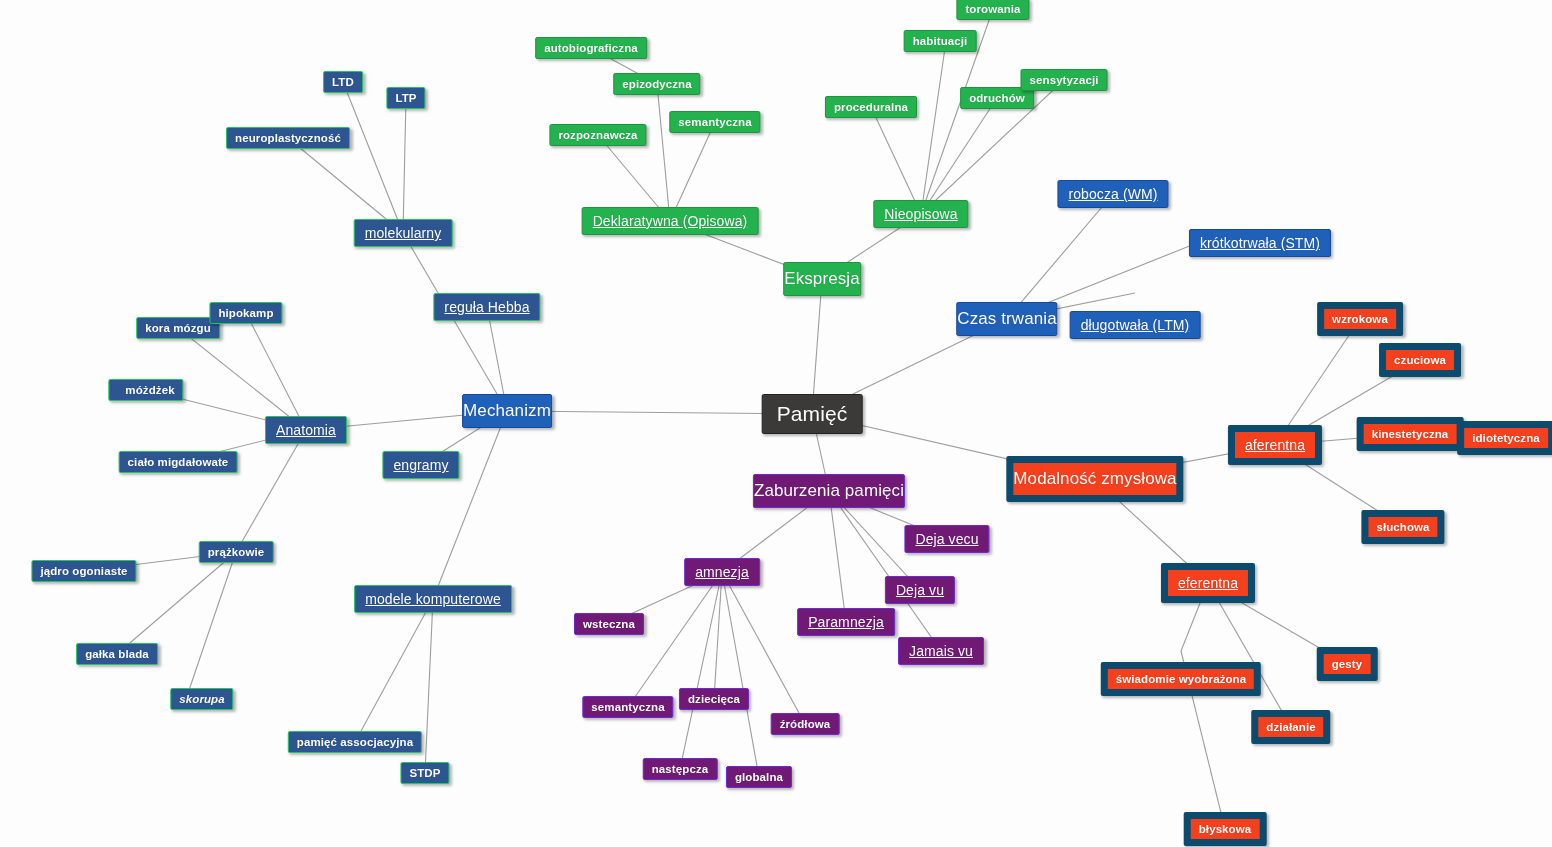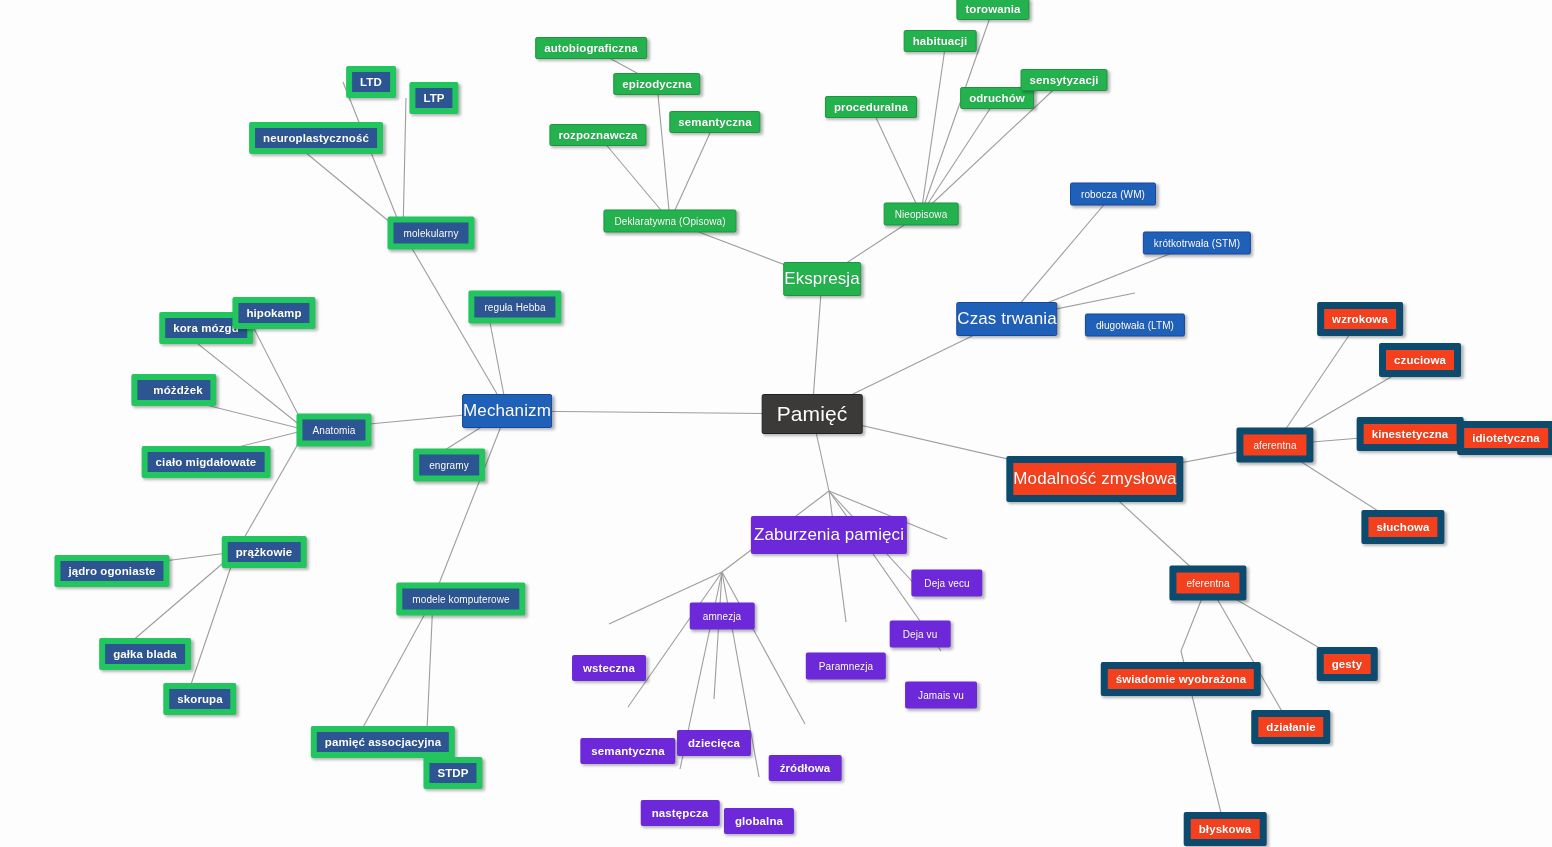--- a/index.html
+++ b/index.html
@@ -35,29 +35,29 @@
     letter-spacing: 0.1px;
     display: flex;
     align-items: center;
     justify-content: center;
     text-shadow: 0 0 1px rgba(0,0,0,0.25);
     cursor: pointer;
   }
   
   .c-root   { background:#3b3a38; border:1px solid #232222; }
   .c-blue   { background:#1f60b8; border:1px solid #16479a; }
-  .c-navy   { background:#2c5591; border:6px solid #22c55e;margin-left:28px; }
+  .c-navy   { background:#2c5591; border:1px solid #22c55e; }
   .c-green  { background:#23b24d; border:1px solid #1c9440; }
-  .c-orange { background:#6d28d9; border:3px solid #6d28d9;margin-top:44px; }
+  .c-orange { background:#701a75; border:1px solid #6d28d9; }
   .c-red    { background:#f4401c; border:7px solid #0c4a6e; }
 
   
   .s-root { font-size: 21px; padding: 7px 14px; font-weight: 400; }
   .s-l1   { font-size: 17px; padding: 6px 0; font-weight: 400; }
-  .s-l2   { font-size: 10px; padding: 5px 10px; font-weight: 400; }
+  .s-l2   { font-size: 14px; padding: 5px 10px; font-weight: 400; text-decoration: underline; }
   .s-l3   { font-size: 11.5px; padding: 4px 8px; font-weight: 700; }
 </style>
 </head>
 <body>
 
 <div id="canvas">
   <svg id="edges" viewBox="0 0 1552 847" xmlns="http://www.w3.org/2000/svg">
       <line x1="812" y1="414" x2="507" y2="411" stroke="#9d9d9d" stroke-width="1.1"></line>
       <line x1="812" y1="414" x2="822" y2="279" stroke="#9d9d9d" stroke-width="1.1"></line>
       <line x1="812" y1="414" x2="1007" y2="319" stroke="#9d9d9d" stroke-width="1.1"></line>
@@ -122,21 +122,21 @@
       <div class="node c-root s-root" style="left: 812px; top: 414px;">Pamięć</div>
       <div class="node c-blue s-l1" style="left: 507px; top: 411px;">Mechanizm</div>
       <div class="node c-navy s-l2" style="left: 306px; top: 430px;">Anatomia</div>
       <div class="node c-navy s-l3" style="left: 178px; top: 328px;">kora mózgu</div>
       <div class="node c-navy s-l3" style="left: 246px; top: 313px;">hipokamp</div>
       <div class="node c-navy s-l3" style="left: 146px; top: 390px; padding-left: 16px;">móżdżek</div>
       <div class="node c-navy s-l3" style="left: 178px; top: 462px;">ciało migdałowate</div>
       <div class="node c-navy s-l3" style="left: 236px; top: 552px;">prążkowie</div>
       <div class="node c-navy s-l3" style="left: 84px; top: 571px;">jądro ogoniaste</div>
       <div class="node c-navy s-l3" style="left: 117px; top: 654px;">gałka blada</div>
-      <div class="node c-navy s-l3" style="left: 172px; top: 699px;">skorupa</div>
+      <div class="node c-navy s-l3" style="left: 202px; top: 699px; font-style: italic;">skorupa</div>
       <div class="node c-navy s-l2" style="left: 403px; top: 233px;">molekularny</div>
       <div class="node c-navy s-l3" style="left: 343px; top: 82px;">LTD</div>
       <div class="node c-navy s-l3" style="left: 406px; top: 98px;">LTP</div>
       <div class="node c-navy s-l3" style="left: 288px; top: 138px;">neuroplastyczność</div>
       <div class="node c-navy s-l2" style="left: 487px; top: 307px; text-align: right;">reguła Hebba</div>
       <div class="node c-navy s-l2" style="left: 421px; top: 465px;">engramy</div>
       <div class="node c-navy s-l2" style="left: 433px; top: 599px;">modele komputerowe</div>
       <div class="node c-navy s-l3" style="left: 355px; top: 742px;">pamięć assocjacyjna</div>
       <div class="node c-navy s-l3" style="left: 425px; top: 773px;">STDP</div>
       <div class="node c-green s-l1" style="left: 822px; top: 279px;">Ekspresja</div>
@@ -146,21 +146,21 @@
       <div class="node c-green s-l3" style="left: 591px; top: 48px;">autobiograficzna</div>
       <div class="node c-green s-l3" style="left: 715px; top: 122px;">semantyczna</div>
       <div class="node c-green s-l2" style="left: 921px; top: 214px;">Nieopisowa</div>
       <div class="node c-green s-l3" style="left: 871px; top: 107px;">proceduralna</div>
       <div class="node c-green s-l3" style="left: 940px; top: 41px;">habituacji</div>
       <div class="node c-green s-l3" style="left: 993px; top: 9px;">torowania</div>
       <div class="node c-green s-l3" style="left: 997px; top: 98px;">odruchów</div>
       <div class="node c-green s-l3" style="left: 1064px; top: 80px;">sensytyzacji</div>
       <div class="node c-blue s-l1" style="left: 1007px; top: 319px;">Czas trwania</div>
       <div class="node c-blue s-l2" style="left: 1113px; top: 194px;">robocza (WM)</div>
-      <div class="node c-blue s-l2" style="left: 1197px; top: 243px;">krótkotrwała (STM)</div>
+      <div class="node c-blue s-l2" style="left: 1260px; top: 243px;">krótkotrwała (STM)</div>
       <div class="node c-blue s-l2" style="left: 1135px; top: 293px; margin-top: 32px;">długotwała (LTM)</div>
       <div class="node c-red s-l1" style="left: 1095px; top: 479px;">Modalność zmysłowa</div>
       <div class="node c-red s-l2" style="left: 1275px; top: 445px;">aferentna</div>
       <div class="node c-red s-l3" style="left: 1360px; top: 319px;">wzrokowa</div>
       <div class="node c-red s-l3" style="left: 1420px; top: 360px;">czuciowa</div>
       <div class="node c-red s-l3" style="left: 1410px; top: 434px;">kinestetyczna</div>
       <div class="node c-red s-l3" style="left: 1506px; top: 438px;">idiotetyczna</div>
       <div class="node c-red s-l3" style="left: 1403px; top: 527px;">słuchowa</div>
       <div class="node c-red s-l2" style="left: 1208px; top: 583px;">eferentna</div>
       <div class="node c-red s-l3" style="left: 1181px; top: 651px; margin-top: 28px;">świadomie wyobrażona</div>

